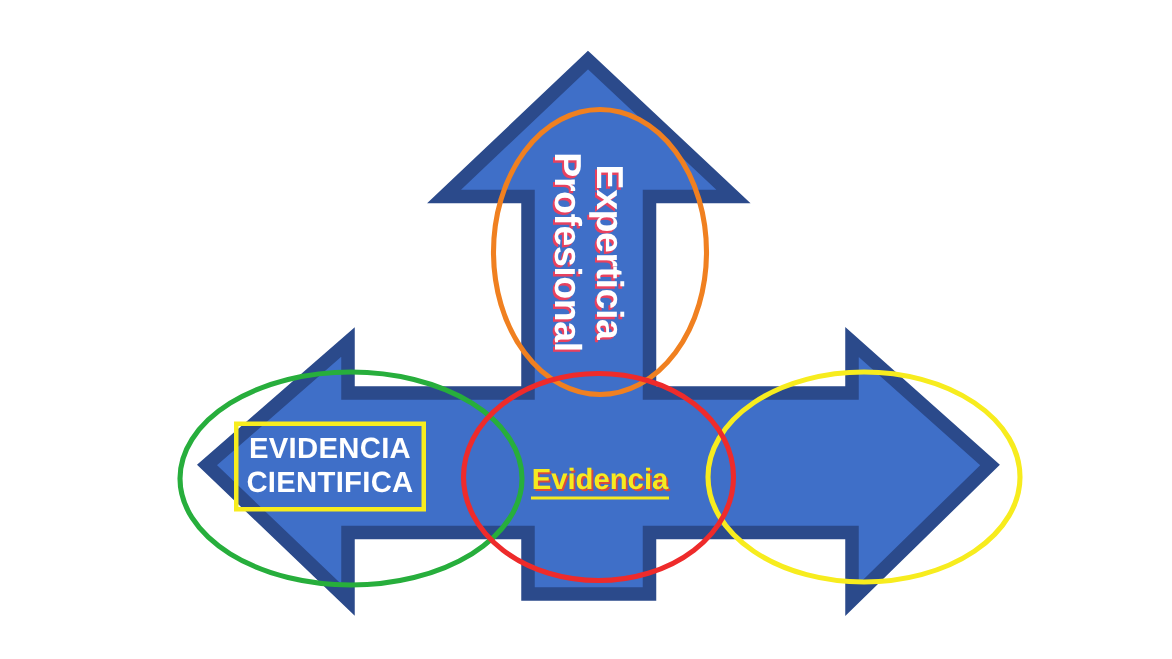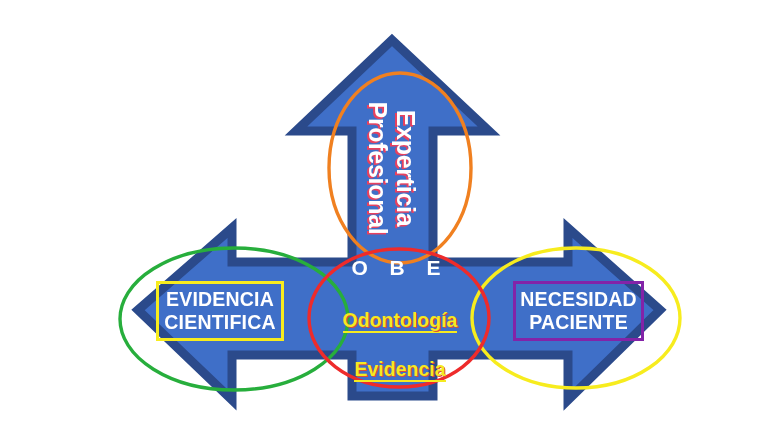--- a/index.html
+++ b/index.html
@@ -150,26 +150,22 @@
       <ellipse cx="576" cy="318" rx="104" ry="70" stroke="#f7ec1e" stroke-width="3.4"></ellipse>
       <ellipse cx="399" cy="318" rx="90" ry="69" stroke="#ee2b2b" stroke-width="3.4"></ellipse>
     </g>
   </svg>
 
   <div id="vert-wrap">
     <div id="vert-text">Experticia
 Profesional</div>
   </div>
 
-  <div class="lbl" id="obe">O B E</div>
 
   <div class="lbl" id="center-text">
-    <span>Odontología</span>
     <span>Evidencia</span>
   </div>
 
   <div class="side-box" id="box-left">EVIDENCIA
 CIENTIFICA</div>
 
-  <div class="side-box" id="box-right">NECESIDAD
-PACIENTE</div>
 
 </div>
 
 </body></html>

